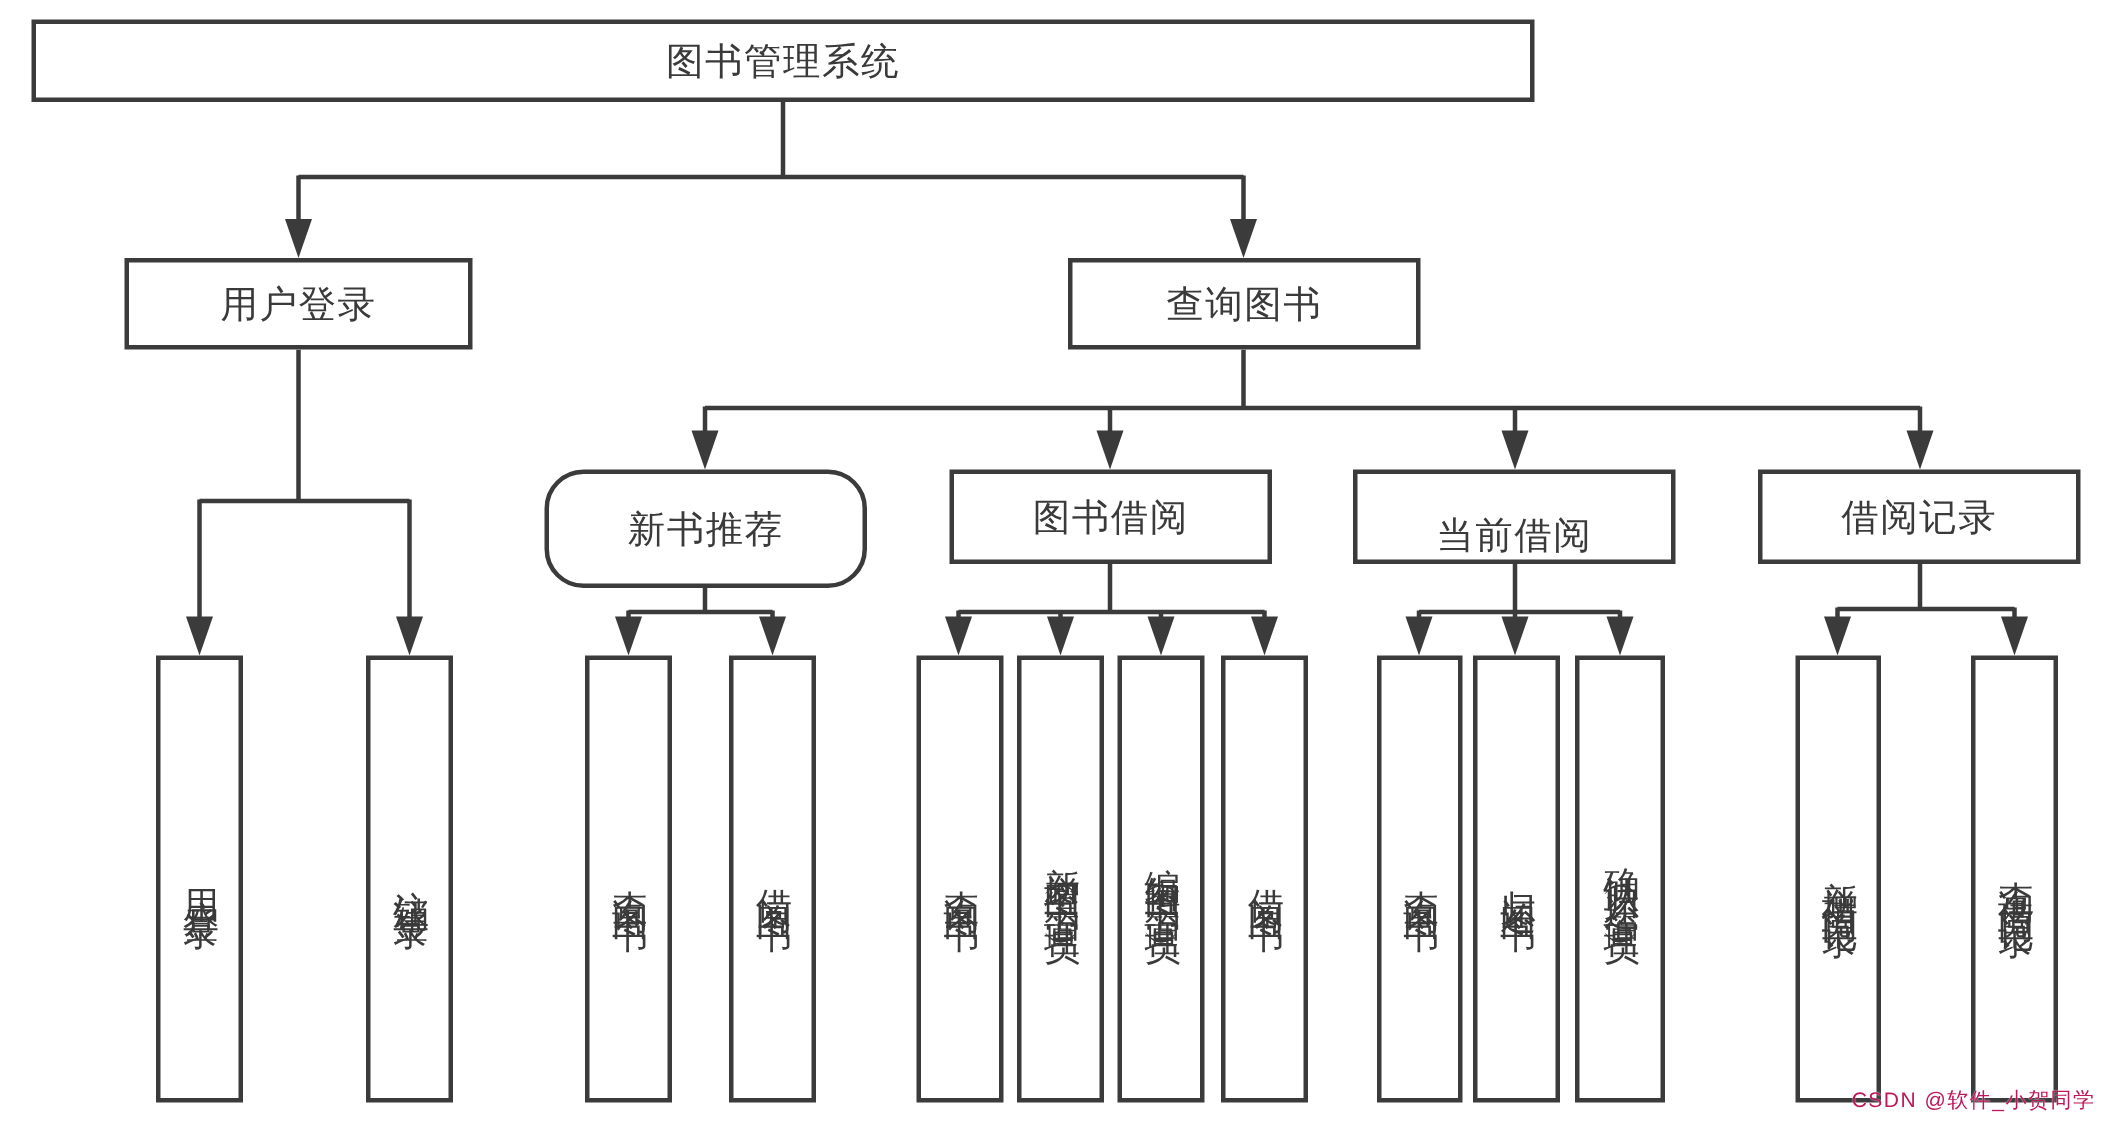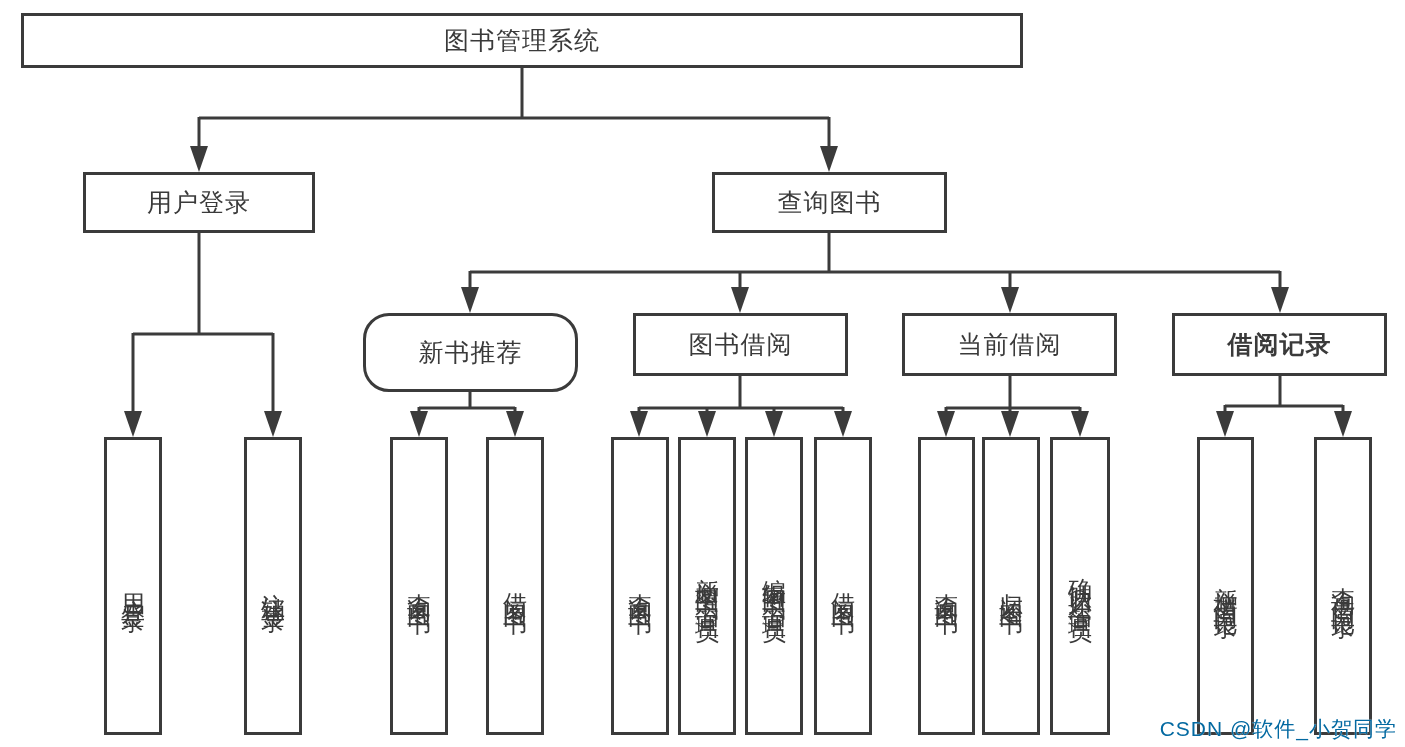--- a/index.html
+++ b/index.html
@@ -26,22 +26,22 @@
     font-size:24px;
     writing-mode:vertical-rl;
     letter-spacing:6px;
     line-height:1;
     text-align:center;
   }
   .watermark{
     position:absolute;
     right:8px;
     bottom:4px;
-    font-size:21px;
-    color:#0369a1;
+    font-size:14px;
+    color:#be185d;
     letter-spacing:1px;
     text-shadow:0 0 1px #ffffff;
   }
 </style>
 </head>
 <body>
 
 <div id="canvas">
 
   <svg id="connectors" width="1405" height="747" viewBox="0 0 1405 747">
@@ -116,24 +116,24 @@
   <div class="node h-node" style="left:712px;top:172px;width:235px;height:61px;">
     <span>查询图书</span>
   </div>
 
   <div class="node h-node" style="left:363px;top:313px;width:215px;height:79px;border-radius:26px;">
     <span>新书推荐</span>
   </div>
   <div class="node h-node" style="left:633px;top:313px;width:215px;height:63px;">
     <span>图书借阅</span>
   </div>
-  <div class="node h-node" style="left:902px;top:313px;width:215px;height:63px;">
+  <div class="node h-node" style="left:902px;top:313px;width:215px;height:63px;align-items:flex-end;">
     <span>当前借阅</span>
   </div>
-  <div class="node h-node" style="left:1172px;top:313px;width:215px;height:63px;font-weight:bold;">
+  <div class="node h-node" style="left:1172px;top:313px;width:215px;height:63px;">
     <span>借阅记录</span>
   </div>
 
   <div class="node v-node" style="left:104px;top:437px;width:58px;height:298px;">
     <span>用户登录</span>
   </div>
   <div class="node v-node" style="left:244px;top:437px;width:58px;height:298px;">
     <span>注销登录</span>
   </div>
 

